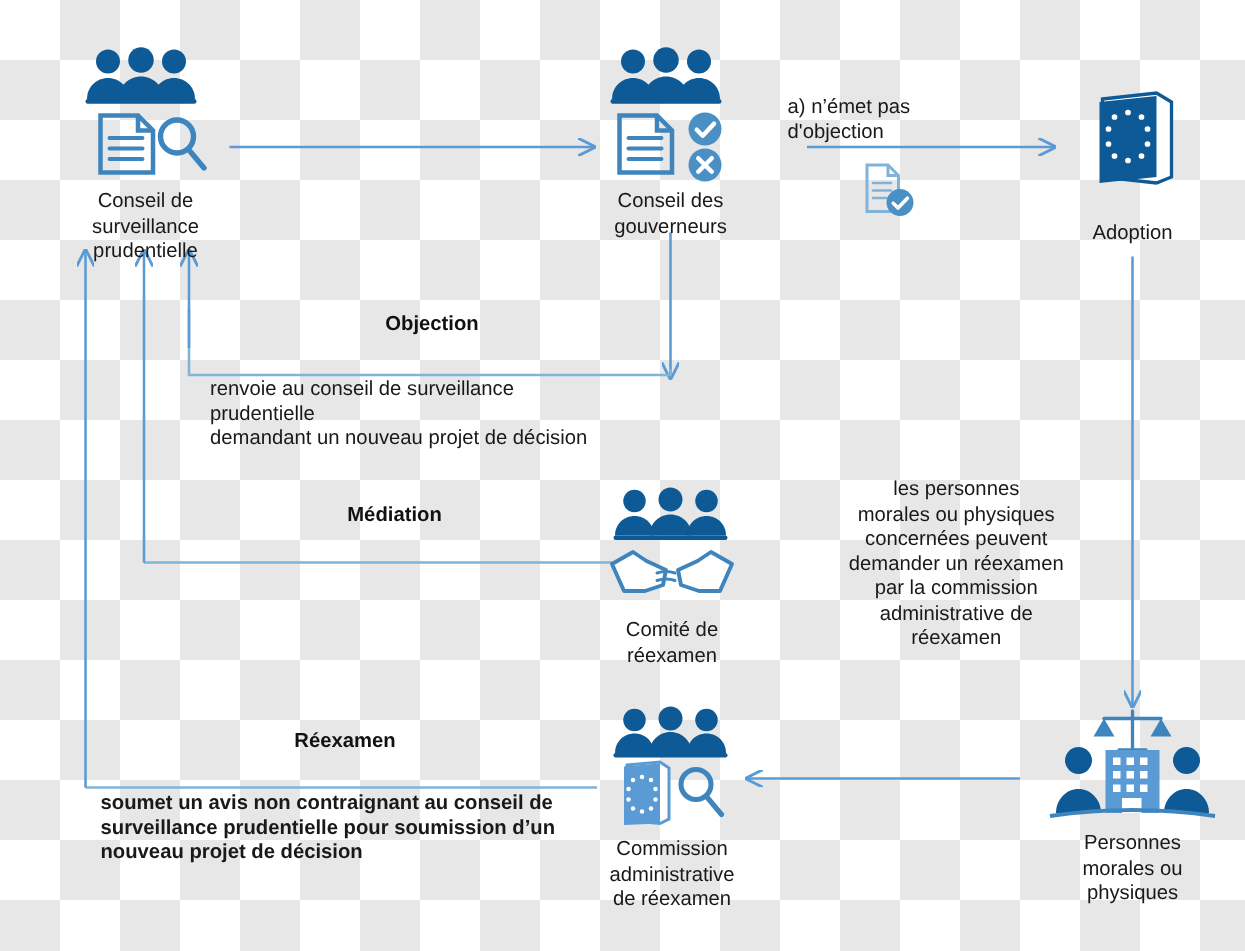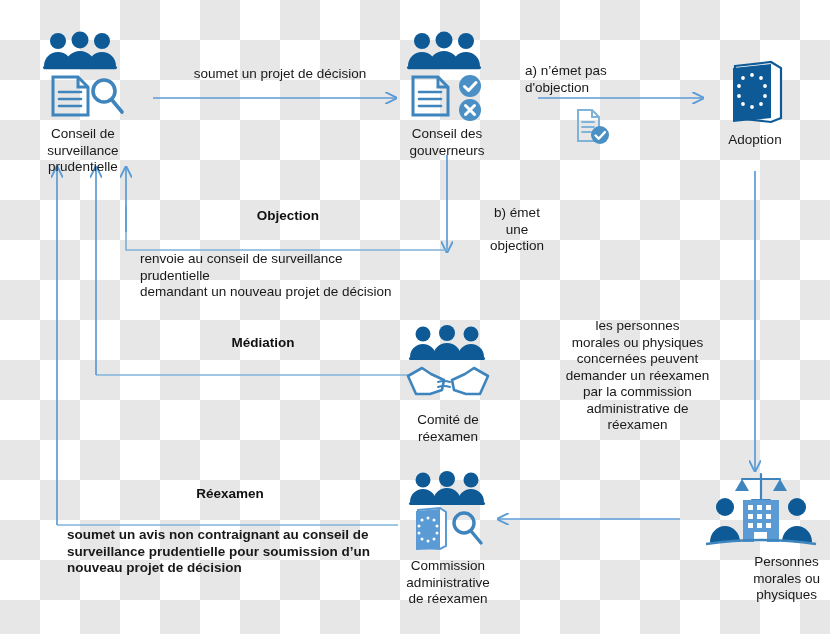--- a/index.html
+++ b/index.html
@@ -51,21 +51,21 @@
     <path d="M 447 246 L 447 250 L 126 250 L 126 206" fill="none" stroke="#7fb3d8" stroke-width="1.7"></path>
     <line x1="126" y1="232" x2="126" y2="167" stroke="#5b9bd5" stroke-width="1.7" marker-end="url(#ah)"></line>
 
     <path d="M 430 375 L 96 375" fill="none" stroke="#7fb3d8" stroke-width="1.7"></path>
     <line x1="96" y1="375" x2="96" y2="167" stroke="#5b9bd5" stroke-width="1.7" marker-end="url(#ah)"></line>
 
     <path d="M 398 525 L 57 525" fill="none" stroke="#7fb3d8" stroke-width="1.7"></path>
     <line x1="57" y1="525" x2="57" y2="167" stroke="#5b9bd5" stroke-width="1.7" marker-end="url(#ah)"></line>
   </svg>
 
-  <div class="abs node" style="left:28px;top:28px;width:110px;">
+  <div class="abs node" style="left:42px;top:28px;width:110px;">
     <svg class="ico" width="94" height="94" viewBox="0 0 94 94">
       <g fill="#0d5a96">
         <circle cx="22" cy="13" r="8"></circle>
           <path d="M8 38c0-8 6.3-14 14-14s14 6 14 14z"></path>
         <circle cx="44" cy="12" r="8.5"></circle>
           <path d="M29 38c0-8.5 6.7-15 15-15s15 6.5 15 15z"></path>
         <circle cx="66" cy="13" r="8"></circle>
           <path d="M52 38c0-8 6.3-14 14-14s14 6 14 14z"></path>
         <rect x="7" y="38" width="74" height="3.2" rx="1.6"></rect>
       </g>
@@ -130,21 +130,21 @@
         <circle cx="42" cy="28" r="1.9"></circle>
           <circle cx="42" cy="38" r="1.9"></circle>
         <circle cx="38" cy="46" r="1.9"></circle>
           <circle cx="29" cy="49" r="1.9"></circle>
         <circle cx="20" cy="46" r="1.9"></circle>
           <circle cx="16" cy="38" r="1.9"></circle>
         <circle cx="16" cy="28" r="1.9"></circle>
           <circle cx="20" cy="20" r="1.9"></circle>
       </g>
     </svg>
-    <div class="lbl" style="white-space:pre-line;margin-top:6px;text-align:center;">Adoption</div>
+    <div class="lbl" style="white-space:pre-line;margin-top:21px;text-align:center;">Adoption</div>
   </div>
 
   <div class="abs node" style="left:398px;top:322px;width:100px;">
     <svg class="ico" width="92" height="86" viewBox="0 0 92 86">
       <g fill="#0d5a96">
         <circle cx="21" cy="12" r="7.5"></circle>
           <path d="M8 35c0-7.5 5.8-13 13-13s13 5.5 13 13z"></path>
         <circle cx="45" cy="11" r="8"></circle>
           <path d="M31 35c0-8 6.3-14 14-14s14 6 14 14z"></path>
         <circle cx="69" cy="12" r="7.5"></circle>
@@ -196,21 +196,21 @@
       <g fill="none" stroke="#3f85bd" stroke-width="3.4" stroke-linecap="round">
         <circle cx="62" cy="53" r="10"></circle>
           <line x1="69" y1="61" x2="79" y2="73"></line>
       </g>
     </svg>
     <div class="lbl" style="white-space:pre-line;margin-top:4px;">Commission
 administrative
 de réexamen</div>
   </div>
 
-  <div class="abs node" style="left:690px;top:470px;width:130px;align-items:flex-end;">
+  <div class="abs node" style="left:690px;top:470px;width:130px;">
     <svg class="ico" width="118" height="82" viewBox="0 0 118 82">
       <g stroke="#3f85bd" stroke-width="2.2" fill="none" stroke-linecap="round">
         <line x1="59" y1="4" x2="59" y2="30"></line>
         <line x1="40" y1="9" x2="78" y2="9"></line>
         <path d="M40 9 L33 21 L47 21 Z" fill="#3f85bd" stroke="none"></path>
         <path d="M78 9 L71 21 L85 21 Z" fill="#3f85bd" stroke="none"></path>
         <line x1="50" y1="30" x2="68" y2="30"></line>
       </g>
       <g>
         <rect x="41" y="30" width="36" height="42" fill="#5b9bd5"></rect>
@@ -233,42 +233,38 @@
         <circle cx="95" cy="37" r="9"></circle>
           <path d="M80 72c0-9 6.8-16 15-16s15 7 15 16z"></path>
       </g>
       <path d="M4 74 q55 -8 110 0" fill="none" stroke="#3f85bd" stroke-width="2.6"></path>
     </svg>
     <div class="lbl" style="white-space:pre-line;margin-top:2px;">Personnes
 morales ou
 physiques</div>
   </div>
 
-  <div class="abs note" style="left:160px;top:66px;width:240px;text-align:center;white-space:pre-line;">soumet un projet de décision</div>
 
   <div class="abs note" style="left:525px;top:63px;width:150px;white-space:pre-line;">a) n’émet pas
 d'objection</div>
 
   <svg class="abs" style="left:572px;top:108px;" width="40" height="38" viewBox="0 0 40 38">
     <g fill="none" stroke="#7fb3d8" stroke-width="2">
       <path d="M6 2h14l7 7v24H6z"></path>
         <path d="M20 2v7h7"></path>
     </g>
     <g stroke="#7fb3d8" stroke-width="1.8" stroke-linecap="round">
       <line x1="10" y1="14" x2="22" y2="14"></line>
         <line x1="10" y1="19" x2="22" y2="19"></line>
         <line x1="10" y1="24" x2="19" y2="24"></line>
     </g>
     <circle cx="28" cy="27" r="9" fill="#4a90c4"></circle>
     <path d="M23.5 27.5l3.2 3.2 6.2-6.6" fill="none" stroke="#fff" stroke-width="2.4" stroke-linecap="round" stroke-linejoin="round"></path>
   </svg>
 
-  <div class="abs note" style="left:462px;top:205px;width:110px;text-align:center;white-space:pre-line;">b) émet
-une
-objection</div>
 
   <div class="abs note note-r" style="left:545px;top:318px;width:185px;white-space:pre-line;text-align:center;">les personnes
 morales ou physiques
 concernées peuvent
 demander un réexamen
 par la commission
 administrative de
 réexamen</div>
 
   <div class="abs sect-title" style="left:128px;top:208px;width:320px;">Objection</div>

